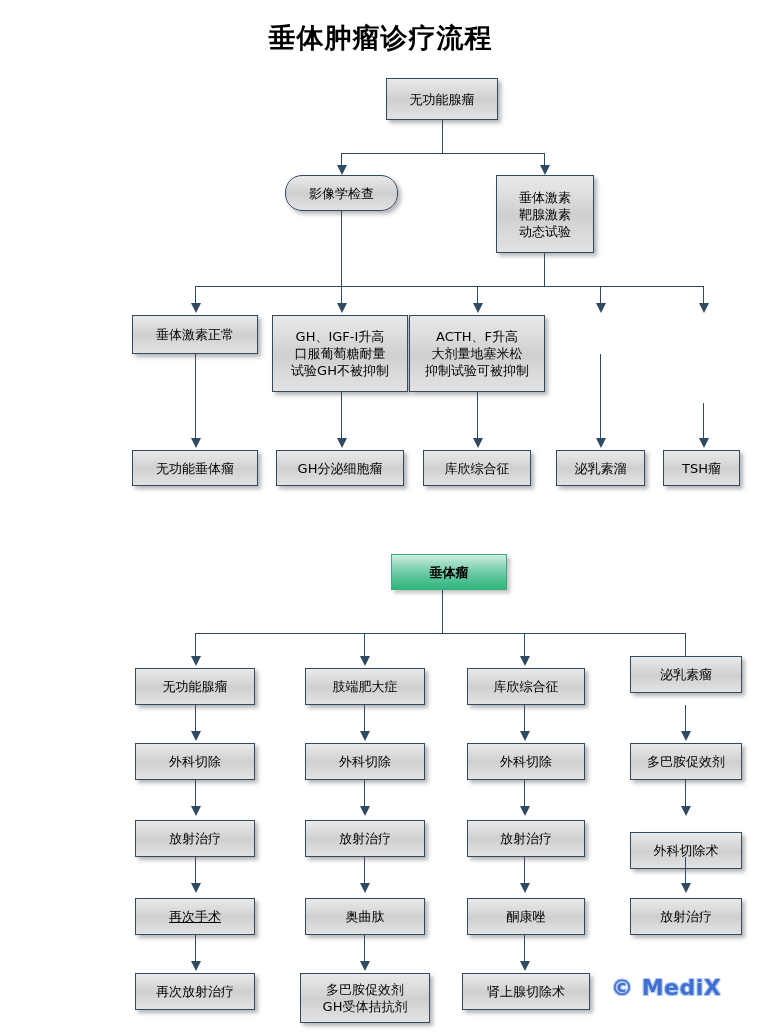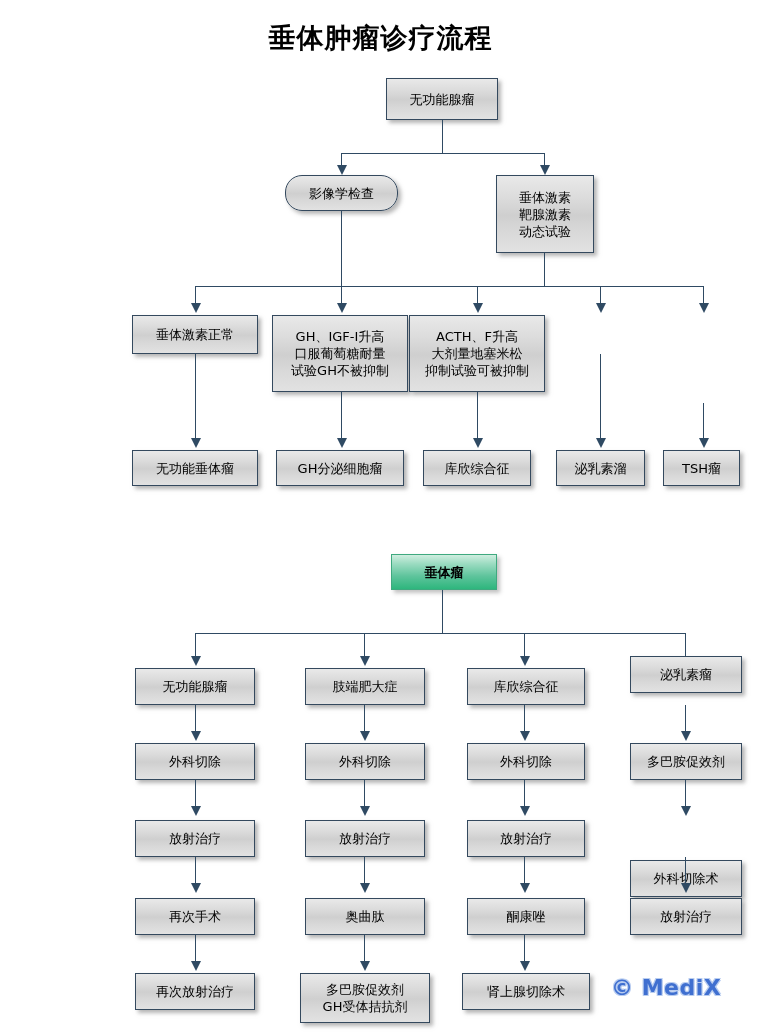--- a/index.html
+++ b/index.html
@@ -172,21 +172,21 @@
 
   <div class="vline" style="left:703px; top:403px; height:37px;"></div>
   <div class="arrow" style="left:699px; top:438px;"></div>
 
   <div class="box" style="left:132px; top:450px; width:126px; height:36px;">无功能垂体瘤</div>
   <div class="box" style="left:276px; top:450px; width:128px; height:36px;">GH分泌细胞瘤</div>
   <div class="box" style="left:423px; top:450px; width:108px; height:36px;">库欣综合征</div>
   <div class="box" style="left:556px; top:450px; width:89px; height:36px;">泌乳素溜</div>
   <div class="box" style="left:663px; top:450px; width:77px; height:36px;">TSH瘤</div>
 
-  <div class="box green" style="left:391px; top:554px; width:106px; height:36px;">垂体瘤</div>
+  <div class="box green" style="left:391px; top:554px; width:116px; height:36px;">垂体瘤</div>
 
   <div class="vline" style="left:442px; top:590px; height:43px;"></div>
   <div class="hline" style="left:195px; top:633px; width:490px;"></div>
 
   <div class="vline" style="left:195px; top:633px; height:25px;"></div>
   <div class="arrow" style="left:191px; top:656px;"></div>
 
   <div class="vline" style="left:364px; top:633px; height:25px;"></div>
   <div class="arrow" style="left:360px; top:656px;"></div>
 
@@ -198,21 +198,21 @@
 
   <div class="box" style="left:135px; top:668px; width:120px; height:37px;">无功能腺瘤</div>
   <div class="vline" style="left:195px; top:705px; height:28px;"></div>
   <div class="arrow" style="left:191px; top:731px;"></div>
   <div class="box" style="left:135px; top:743px; width:120px; height:37px;">外科切除</div>
   <div class="vline" style="left:195px; top:780px; height:28px;"></div>
   <div class="arrow" style="left:191px; top:806px;"></div>
   <div class="box" style="left:135px; top:820px; width:120px; height:37px;">放射治疗</div>
   <div class="vline" style="left:195px; top:857px; height:28px;"></div>
   <div class="arrow" style="left:191px; top:883px;"></div>
-  <div class="box" style="left:135px; top:898px; width:120px; height:37px;">再次手术</div>
+  <div class="box" style="left:135px; top:898px; width:120px; height:37px;text-decoration:underline;">再次手术</div>
   <div class="vline" style="left:195px; top:935px; height:28px;"></div>
   <div class="arrow" style="left:191px; top:961px;"></div>
   <div class="box" style="left:305px; top:668px; width:120px; height:37px;">肢端肥大症</div>
 
   <div class="box" style="left:135px; top:973px; width:120px; height:37px;">再次放射治疗</div>
   <div class="vline" style="left:364px; top:705px; height:28px;"></div>
   <div class="arrow" style="left:360px; top:731px;"></div>
   <div class="box" style="left:305px; top:743px; width:120px; height:37px;">外科切除</div>
   <div class="vline" style="left:364px; top:780px; height:28px;"></div>
   <div class="arrow" style="left:360px; top:806px;"></div>
@@ -238,20 +238,20 @@
   <div class="vline" style="left:524px; top:935px; height:28px;"></div>
   <div class="arrow" style="left:520px; top:961px;"></div>
   <div class="box" style="left:462px; top:973px; width:128px; height:37px;">肾上腺切除术</div>
 
   <div class="box" style="left:630px; top:656px; width:112px; height:37px;">泌乳素瘤</div>
   <div class="vline" style="left:685px; top:705px; height:28px;"></div>
   <div class="arrow" style="left:681px; top:731px;"></div>
   <div class="box" style="left:630px; top:743px; width:112px; height:37px;">多巴胺促效剂</div>
   <div class="vline" style="left:685px; top:780px; height:28px;"></div>
   <div class="arrow" style="left:681px; top:806px;"></div>
-  <div class="box" style="left:630px; top:860px; width:112px; height:37px;">外科切除术</div>
+  <div class="box" style="left:630px; top:832px; width:112px; height:37px;">外科切除术</div>
   <div class="vline" style="left:685px; top:857px; height:28px;"></div>
   <div class="arrow" style="left:681px; top:883px;"></div>
   <div class="box" style="left:630px; top:898px; width:112px; height:37px;">放射治疗</div>
 
   <div class="watermark" style="left:611px; top:975px;">© MediX</div>
 
 </div>
 
 </body></html>

